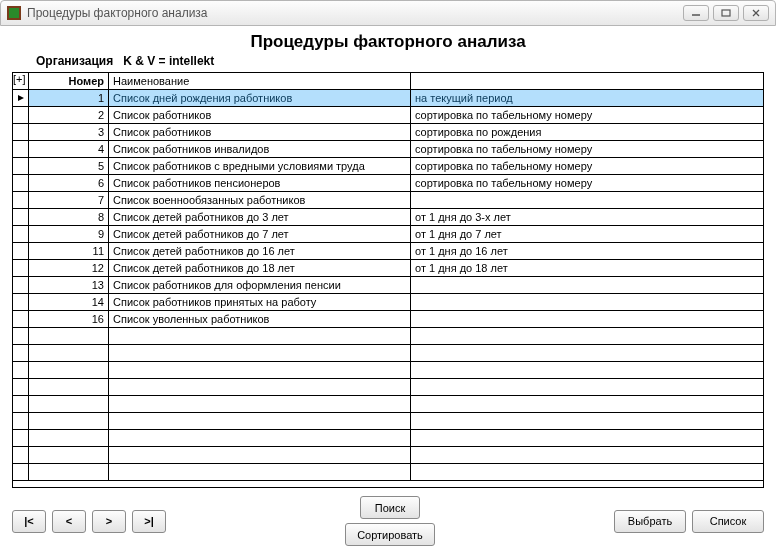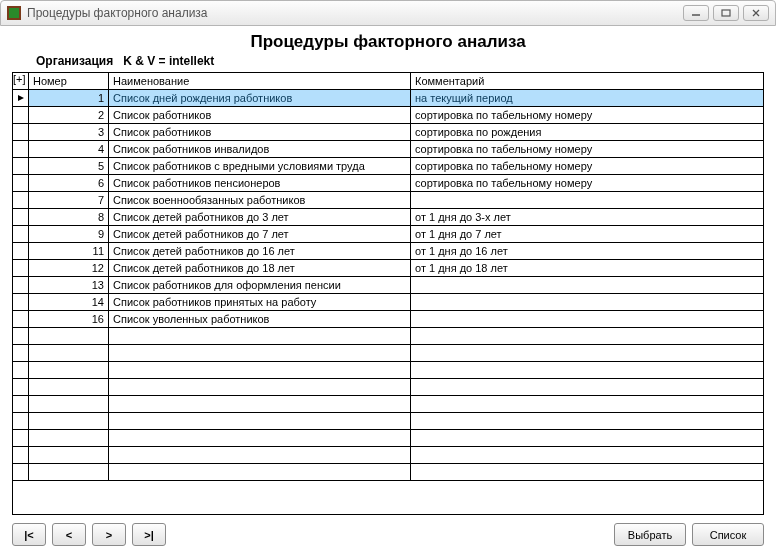--- a/index.html
+++ b/index.html
@@ -70,21 +70,21 @@
     border-right: 1px solid #000;
     padding: 2px 4px;
     overflow: hidden;
     white-space: nowrap;
     text-overflow: ellipsis;
   }
   .col-marker { width: 16px; flex: 0 0 16px; padding:0 !important; }
   .col-num { width: 80px; flex: 0 0 80px; text-align: right; }
   .col-name { width: 302px; flex: 0 0 302px; }
   .col-comment { flex: 1; border-right: none !important; }
-  .hcell.col-num { text-align: left; }
+  .hcell.col-num { text-align: right; font-weight: bold; }
   .grid-body { flex: 1; overflow-y: scroll; }
   .row {
     display: flex;
     border-bottom: 1px solid #000;
     height: 17px;
     font-size: 11px;
     background: #fff;
   }
   .row.selected { background: #b4dffc; }
   .row.selected .cell { color: #000; }
@@ -158,21 +158,20 @@
     <b>Организация</b>
     &nbsp;
     <b>K &amp; V = intellekt</b>
   </div>
 
   <div class="grid-wrap">
     <div class="grid-header">
       <div class="hcell col-marker">[+]</div>
       <div class="hcell col-num">Номер</div>
       <div class="hcell col-name">Наименование</div>
-      <div class="hcell col-comment">Комментарий</div>
     </div>
     <div class="grid-body" id="grid-body">
         <div class="row selected">
           <div class="cell col-marker">
             <svg viewBox="0 0 8 8">
               <polygon points="1,1 7,4 1,7" fill="#000"></polygon>
             </svg>
           </div>
           <div class="cell col-num">1</div>
           <div class="cell col-name">Список дней рождения работников</div>
@@ -314,17 +313,22 @@
   </div>
 
   <div class="footer">
     <div class="nav-group">
       <div class="btn nav">|&lt;</div>
       <div class="btn nav">&lt;</div>
       <div class="btn nav">&gt;</div>
       <div class="btn nav">&gt;|</div>
     </div>
     <div class="spacer"></div>
+    <div class="center-area">
+      <div class="btn">Поиск</div>
+      <div style="height:4px"></div>
+      <div class="btn" style="min-width:90px">Сортировать</div>
+    </div>
     <div class="spacer"></div>
     <div class="btn" style="min-width:72px">Выбрать</div>
     <div class="btn" style="min-width:72px">Список</div>
   </div>
 </div>
 
 </body></html>

